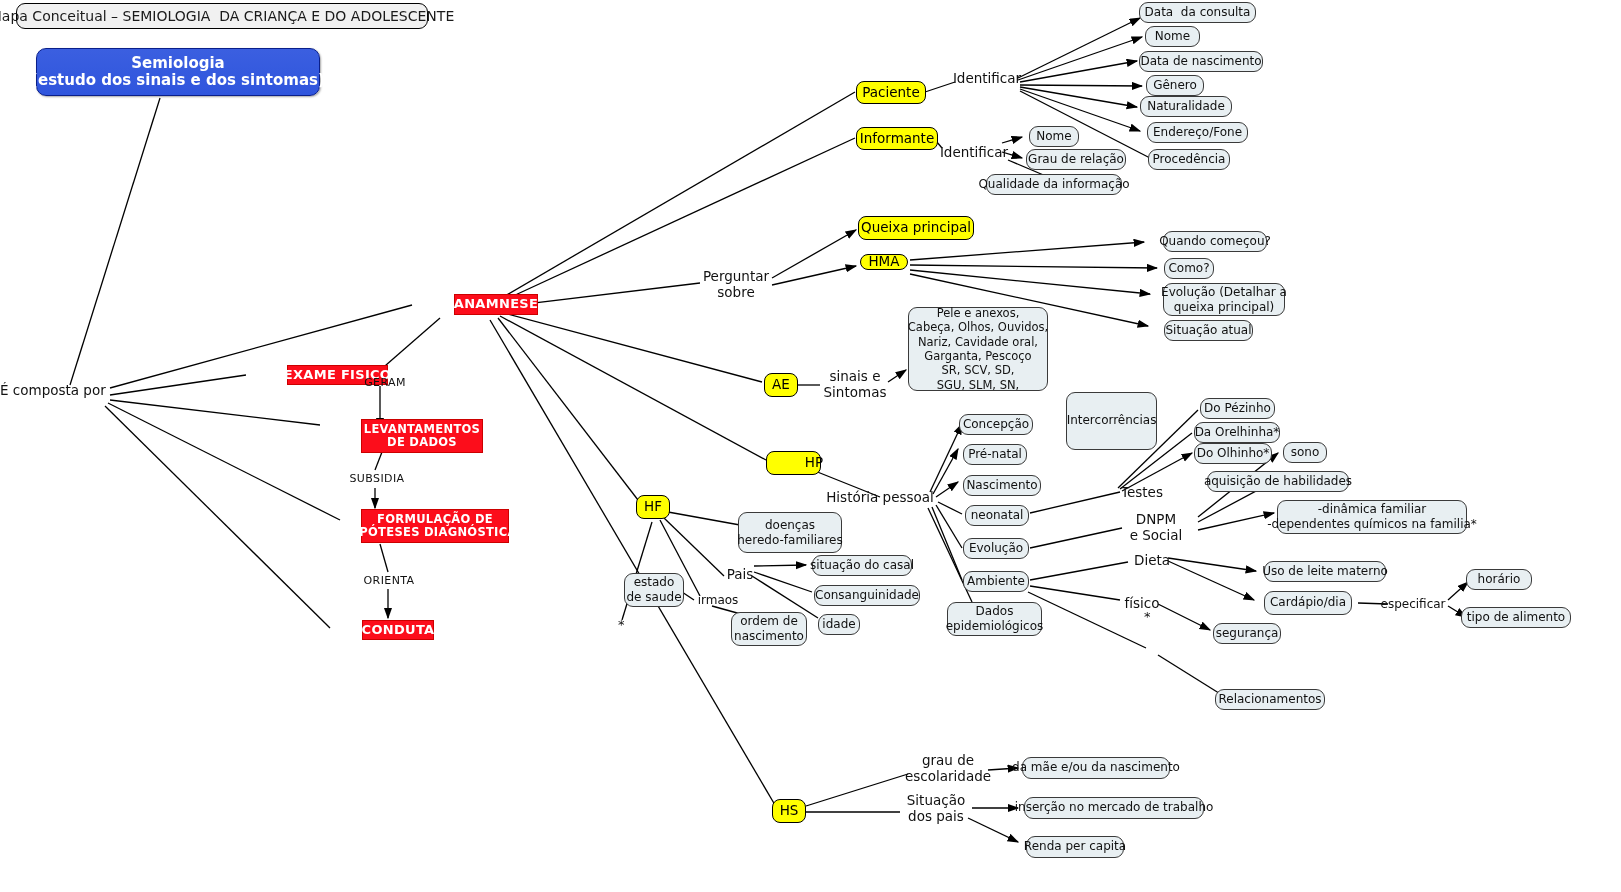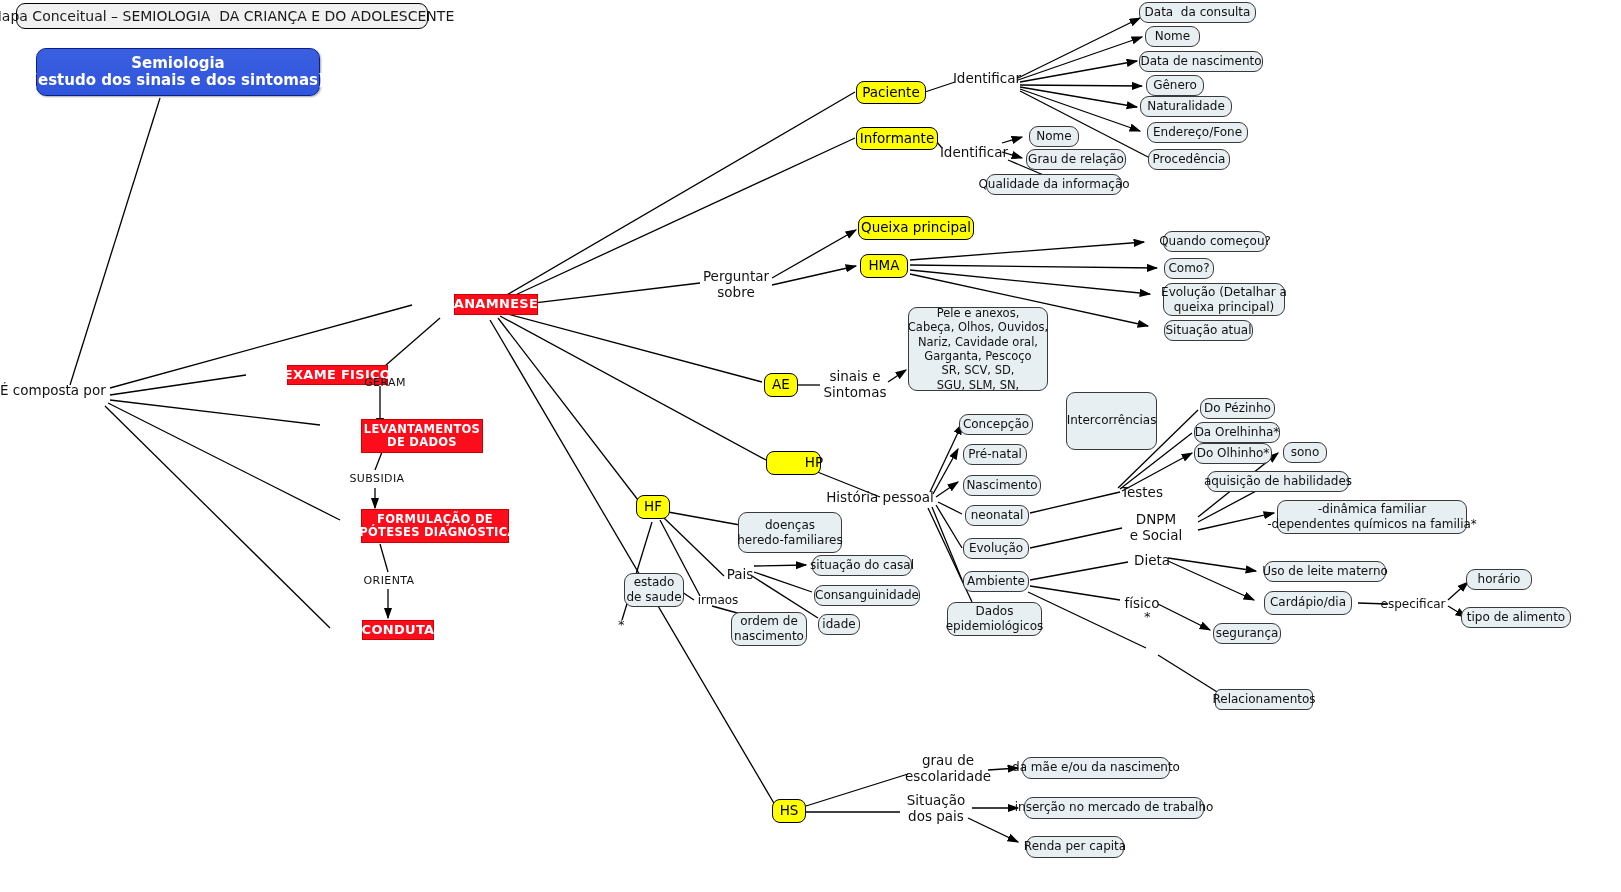--- a/index.html
+++ b/index.html
@@ -274,21 +274,21 @@
 
   <div class="node n-leaf" style="left:1026px; top:149px; width:100px; height:21px;">Grau de relação</div>
 
   <div class="node n-leaf" style="left:986px; top:174px; width:136px; height:21px;">Qualidade da informação</div>
 
   <div class="node n-text" style="left:698px; top:268px; width:76px; height:32px;">Perguntar
 sobre</div>
 
   <div class="node n-yellow" style="left:858px; top:216px; width:116px; height:24px;">Queixa principal</div>
 
-  <div class="node n-yellow" style="left:860px; top:254px; width:48px; height:24px;">HMA</div>
+  <div class="node n-yellow" style="left:860px; top:254px; width:48px; height:16px;">HMA</div>
 
   <div class="node n-leaf" style="left:1163px; top:231px; width:104px; height:21px;">Quando começou?</div>
 
   <div class="node n-leaf" style="left:1164px; top:258px; width:50px; height:21px;">Como?</div>
 
   <div class="node n-leaf multi" style="left:1163px; top:283px; width:122px; height:33px;">Evolução (Detalhar a
 queixa principal)</div>
 
   <div class="node n-leaf" style="left:1164px; top:320px; width:89px; height:21px;">Situação atual</div>
 
@@ -354,21 +354,21 @@
   <div class="node n-leaf" style="left:1466px; top:569px; width:66px; height:21px;">horário</div>
 
   <div class="node n-leaf" style="left:1461px; top:607px; width:110px; height:21px;">tipo de alimento</div>
 
   <div class="node n-text" style="left:1120px; top:594px; width:44px; height:18px;">físico</div>
 
   <div class="node n-leaf" style="left:1213px; top:623px; width:68px; height:21px;">segurança</div>
 
   <div class="node n-star" style="position:absolute; left:1144px; top:610px;">*</div>
 
-  <div class="node n-leaf" style="left:1215px; top:689px; width:98px; height:21px;border-radius:6px;">Relacionamentos</div>
+  <div class="node n-leaf" style="left:1215px; top:689px; width:110px; height:21px;">Relacionamentos</div>
 
   <div class="node n-yellow" style="left:636px; top:495px; width:34px; height:24px;">HF</div>
 
   <div class="node n-leaf multi" style="left:738px; top:512px; width:104px; height:41px;">doenças
 heredo-familiares</div>
 
   <div class="node n-text" style="left:722px; top:565px; width:36px; height:18px;">Pais</div>
 
   <div class="node n-leaf" style="left:812px; top:555px; width:100px; height:21px;">situação do casal</div>
 

